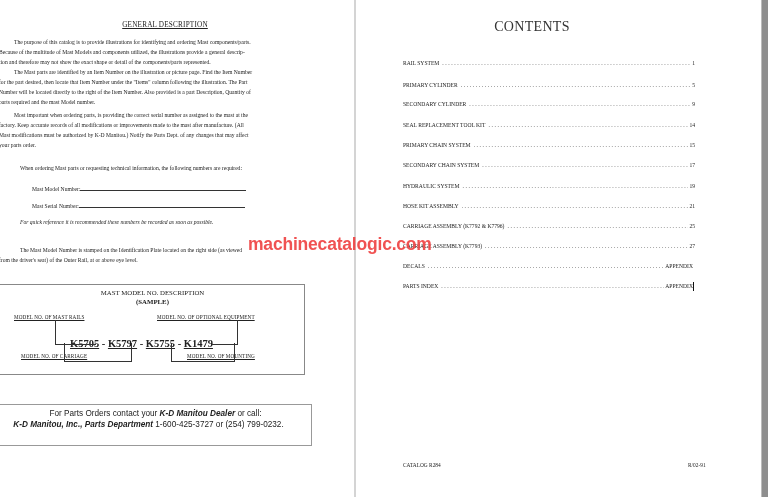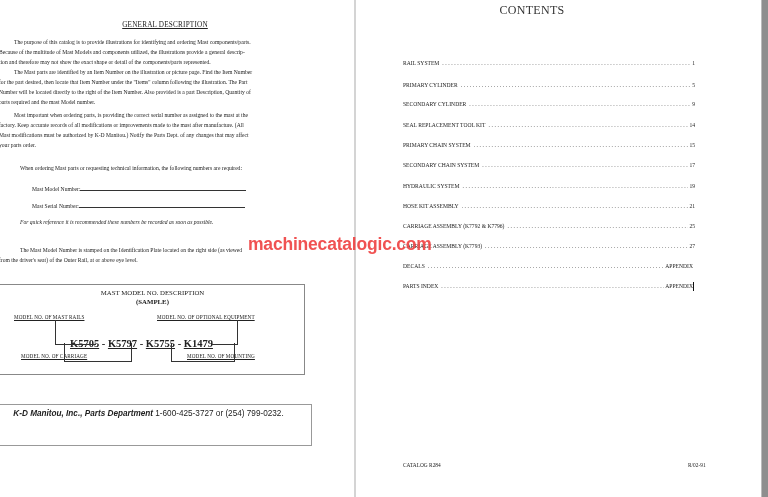--- a/index.html
+++ b/index.html
@@ -61,22 +61,22 @@
     position:absolute; left:0; top:404px; width:312px; height:42px;
     border:1px solid #999; border-left:none; box-sizing:border-box;
     font-family:"Liberation Sans","DejaVu Sans",sans-serif;
     font-size:8.2px; line-height:10.5px; text-align:center; color:#222;
     padding-top:4px;
   }
   .contact-box b { font-weight:bold; font-style:italic; }
   .contact-line { white-space:nowrap; }
   
   .contents-title {
-    position:absolute; left:356px; width:352px; top:3px; text-align:center;
-    font-size:12px; letter-spacing:0.3px; color:#333;
+    position:absolute; left:356px; width:352px; top:19px; text-align:center;
+    font-size:14px; letter-spacing:0.3px; color:#333;
   }
   .toc-row {
     position:absolute; left:403px; width:292px; height:10px;
     font-size:5.6px; line-height:10px; white-space:nowrap; display:flex;
   }
   .toc-label { flex:0 0 auto; padding-right:3px; }
   .toc-dots {
     flex:1 1 auto; overflow:hidden; letter-spacing:1.6px; color:#444;
   }
   .toc-page { flex:0 0 auto; padding-left:1px; }
@@ -142,20 +142,21 @@
 <div class="mm-code">
   <u>K5705</u><span> - </span><u>K5797</u><span> - </span><u>K5755</u><span> - </span><u>K1479</u>
 </div>
 
 <div class="conn" style="left:55px;top:320px;width:40px;height:24px;border-left-width:1px;border-bottom-width:1px;"></div>
 <div class="conn" style="left:212px;top:320px;width:25px;height:24px;border-right-width:1px;border-bottom-width:1px;"></div>
 <div class="conn" style="left:64px;top:343px;width:66px;height:18px;border-left-width:1px;border-right-width:1px;border-bottom-width:1px;"></div>
 <div class="conn" style="left:171px;top:343px;width:62px;height:18px;border-left-width:1px;border-right-width:1px;border-bottom-width:1px;"></div>
 
 <div class="contact-box">
+  <div class="contact-line"><span>For Parts Orders contact your </span><b>K-D Manitou Dealer</b><span> or call:</span></div>
   <div class="contact-line" style="margin-left:-14px;"><b>K-D Manitou, Inc., Parts Department</b><span> 1-600-425-3727 or (254) 799-0232.</span></div>
 </div>
 
 <div class="contents-title">CONTENTS</div>
 
 <div id="toc">
   <div class="toc-row" style="top:58px;">
       <span class="toc-label">RAIL SYSTEM</span>
       <span class="toc-dots">......................................................................................................</span>
       <span class="toc-page">1</span>

